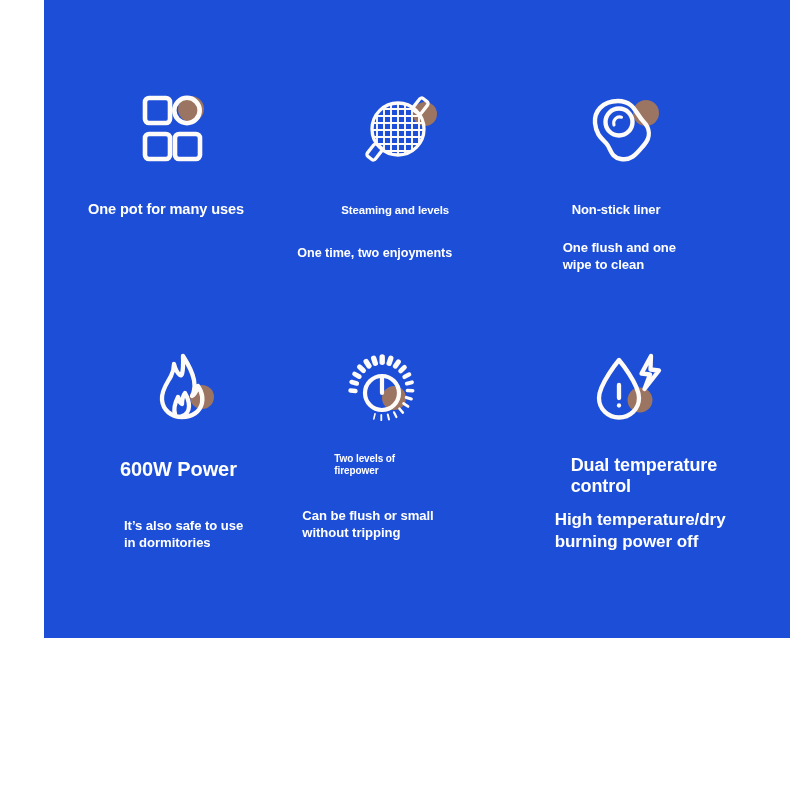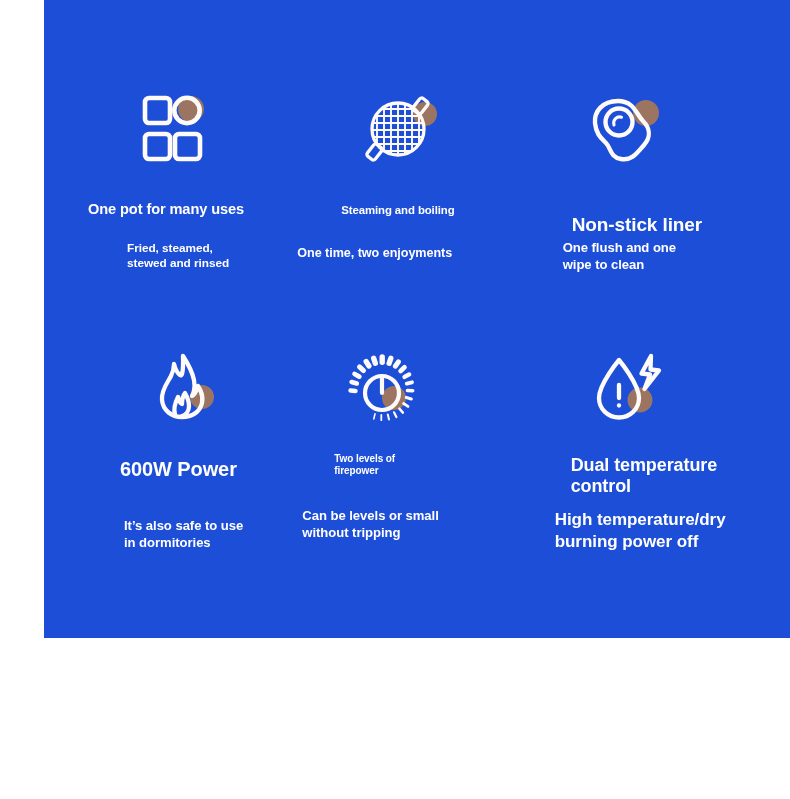--- a/index.html
+++ b/index.html
@@ -64,21 +64,21 @@
   
   .c0 .iconwrap { left: 89px; top: 90px; }
   .c0 .title    { left: 44px; top: 201px; font-size: 14.6px; }
   .c0 .subtitle { left: 83px; top: 241px; font-size: 11.8px; }
   
   .c1 .iconwrap { left: 60px; top: 88px; }
   .c1 .title    { left: 44px; top: 204px; font-size: 11.4px; }
   .c1 .subtitle { left: 0px;  top: 245px; font-size: 12.6px; }
   
   .c2 .iconwrap { left: 37px; top: 90px; }
-  .c2 .title    { left: 21px; top: 214px; font-size: 19px; }
+  .c2 .title    { left: 21px; top: 202px; font-size: 13px; }
   .c2 .subtitle { left: 12px; top: 240px; font-size: 13.1px; }
 
   
   
   .c3 .iconwrap { left: 105px; top: 38px; }
   .c3 .title    { left: 76px; top: 148px; font-size: 20px; }
   .c3 .subtitle { left: 80px; top: 200px; font-size: 13.1px; margin-top: 8px; }
   
   .c4 .iconwrap { left: 44px; top: 38px; }
   .c4 .title    { left: 37px; top: 143px; font-size: 10px; }
@@ -101,22 +101,20 @@
             <circle class="blob" cx="58" cy="19" r="13"></circle>
             <g fill="none" stroke="#fdfaf7" stroke-width="4.6">
               <rect x="12" y="8" width="25" height="25" rx="4"></rect>
               <circle cx="54" cy="20.5" r="12.7"></circle>
               <rect x="12" y="44" width="25" height="25" rx="4"></rect>
               <rect x="42" y="44" width="25" height="25" rx="4"></rect>
             </g>
           </svg>
         </div>
         <div class="title">One pot for many uses</div>
-        <div class="subtitle">Fried, steamed,
-stewed and rinsed</div>
       </div>
 
       <div class="cell c1">
         <div class="iconwrap">
           <svg viewBox="0 0 90 86">
             <circle class="blob" cx="68" cy="26" r="12"></circle>
             <defs>
               <clipPath id="basketClip">
                   <circle cx="41" cy="41" r="26"></circle>
                 </clipPath>
@@ -137,21 +135,21 @@
               <line x1="14" y1="56" x2="70" y2="56"></line>
               <line x1="14" y1="63" x2="70" y2="63"></line>
             </g>
             <g fill="none" stroke="#fdfaf7" stroke-width="3.3" stroke-linejoin="round">
               <circle cx="41" cy="41" r="26"></circle>
               <rect x="58.5" y="10.5" width="10" height="15" rx="2.5" transform="rotate(38 63.5 18)"></rect>
               <rect x="12.5" y="56.5" width="10" height="15" rx="2.5" transform="rotate(38 17.5 64)"></rect>
             </g>
           </svg>
         </div>
-        <div class="title">Steaming and boiling</div>
+        <div class="title">Steaming and levels</div>
         <div class="subtitle">One time, two enjoyments</div>
       </div>
 
       <div class="cell c2">
         <div class="iconwrap">
           <svg viewBox="0 0 90 86">
             <circle class="blob" cx="58" cy="23" r="13"></circle>
             <g fill="none" stroke="#fdfaf7" stroke-width="4.4" stroke-linejoin="round" stroke-linecap="round">
               <path d="M30 11 C14 11 6 22 7 33 C8 44 13 48 18 53
                        C23 58 22 67 33 69 C44 71 49 63 56 55
@@ -214,21 +212,21 @@
               <line x1="58.4" y1="60.6" x2="61.9" y2="64.6" stroke-width="2.5"></line>
               <line x1="53.0" y1="64.3" x2="55.4" y2="69.0" stroke-width="2.2"></line>
               <line x1="46.8" y1="66.5" x2="48.0" y2="71.6" stroke-width="2.0"></line>
               <line x1="40.3" y1="67.0" x2="40.3" y2="72.2" stroke-width="1.8"></line>
               <line x1="34.0" y1="65.9" x2="32.8" y2="70.9" stroke-width="1.6"></line>
             </g>
           </svg>
         </div>
         <div class="title">Two levels of
 firepower</div>
-        <div class="subtitle">Can be levels or small
+        <div class="subtitle">Can be flush or small
 without tripping</div>
       </div>
 
       <div class="cell c5">
         <div class="iconwrap">
           <svg viewBox="0 0 90 86">
             <circle class="blob" cx="51" cy="52" r="12.5"></circle>
             <g fill="none" stroke="#fdfaf7" stroke-width="4.3" stroke-linejoin="round" stroke-linecap="round">
               <path d="M30 12 C30 12 10 36 10 50 C10 61 19 69.5 30 69.5
                        C41 69.5 50 61 50 50 C50 36 30 12 30 12 Z"></path>

